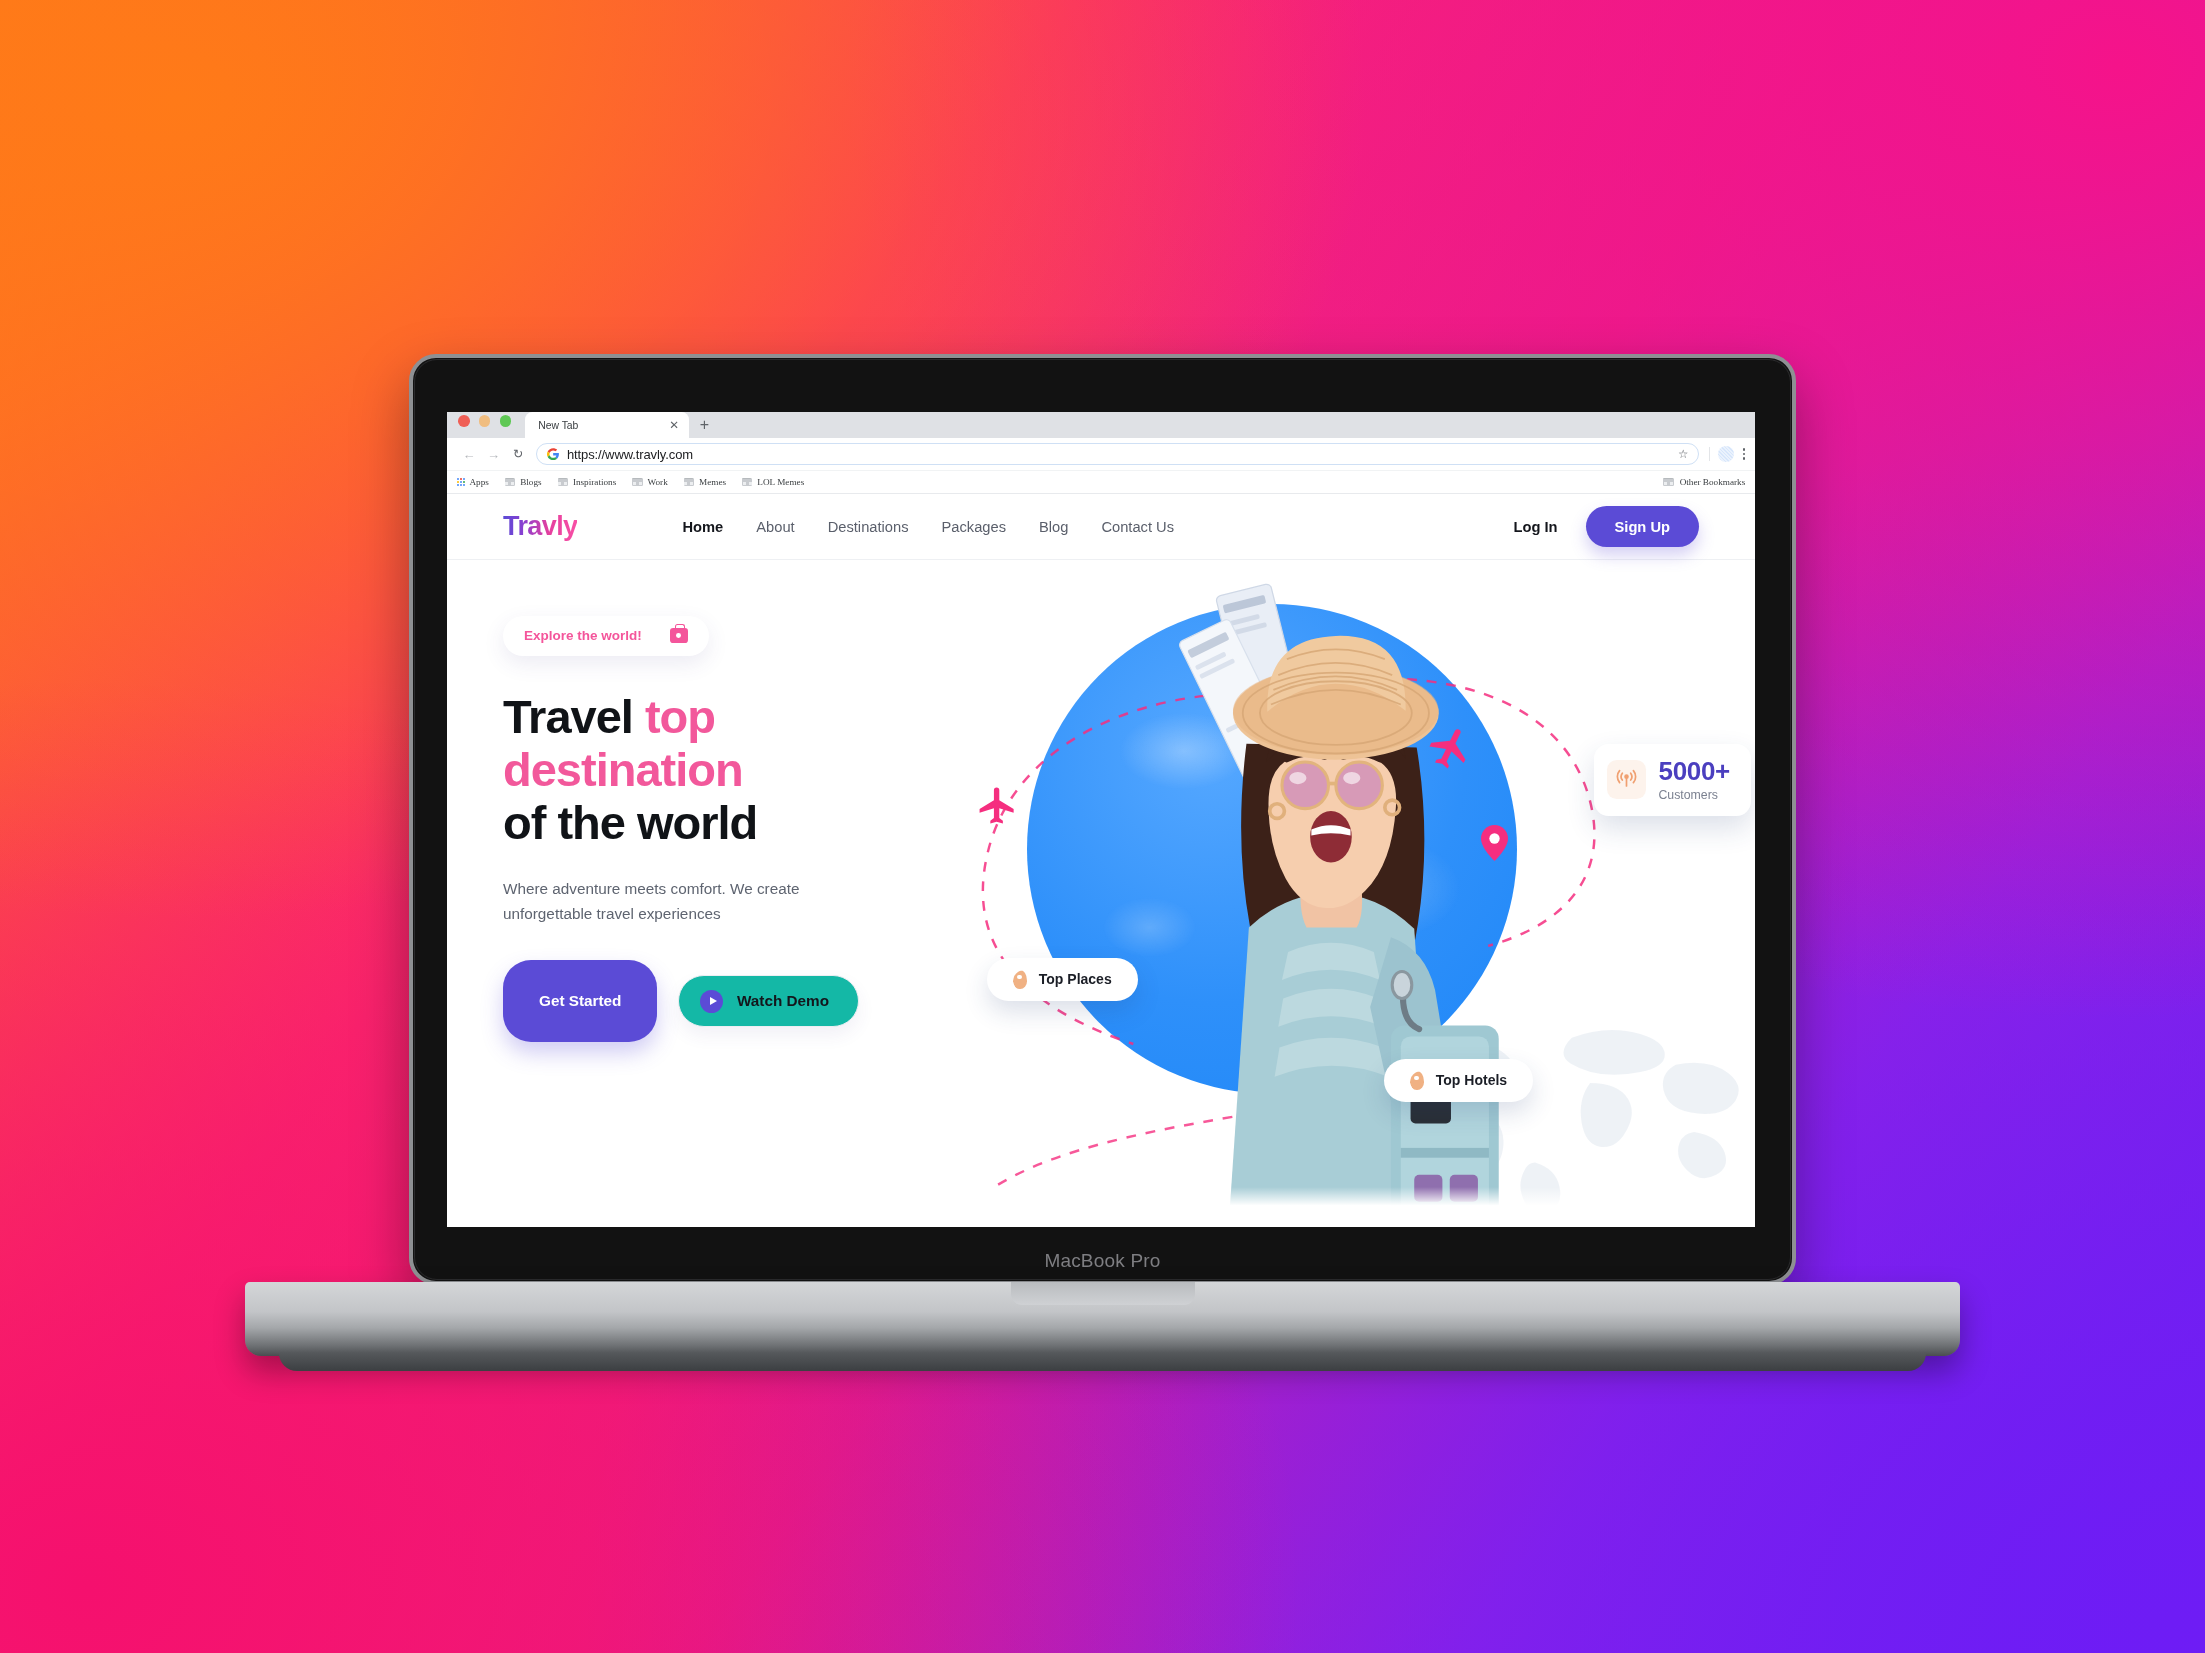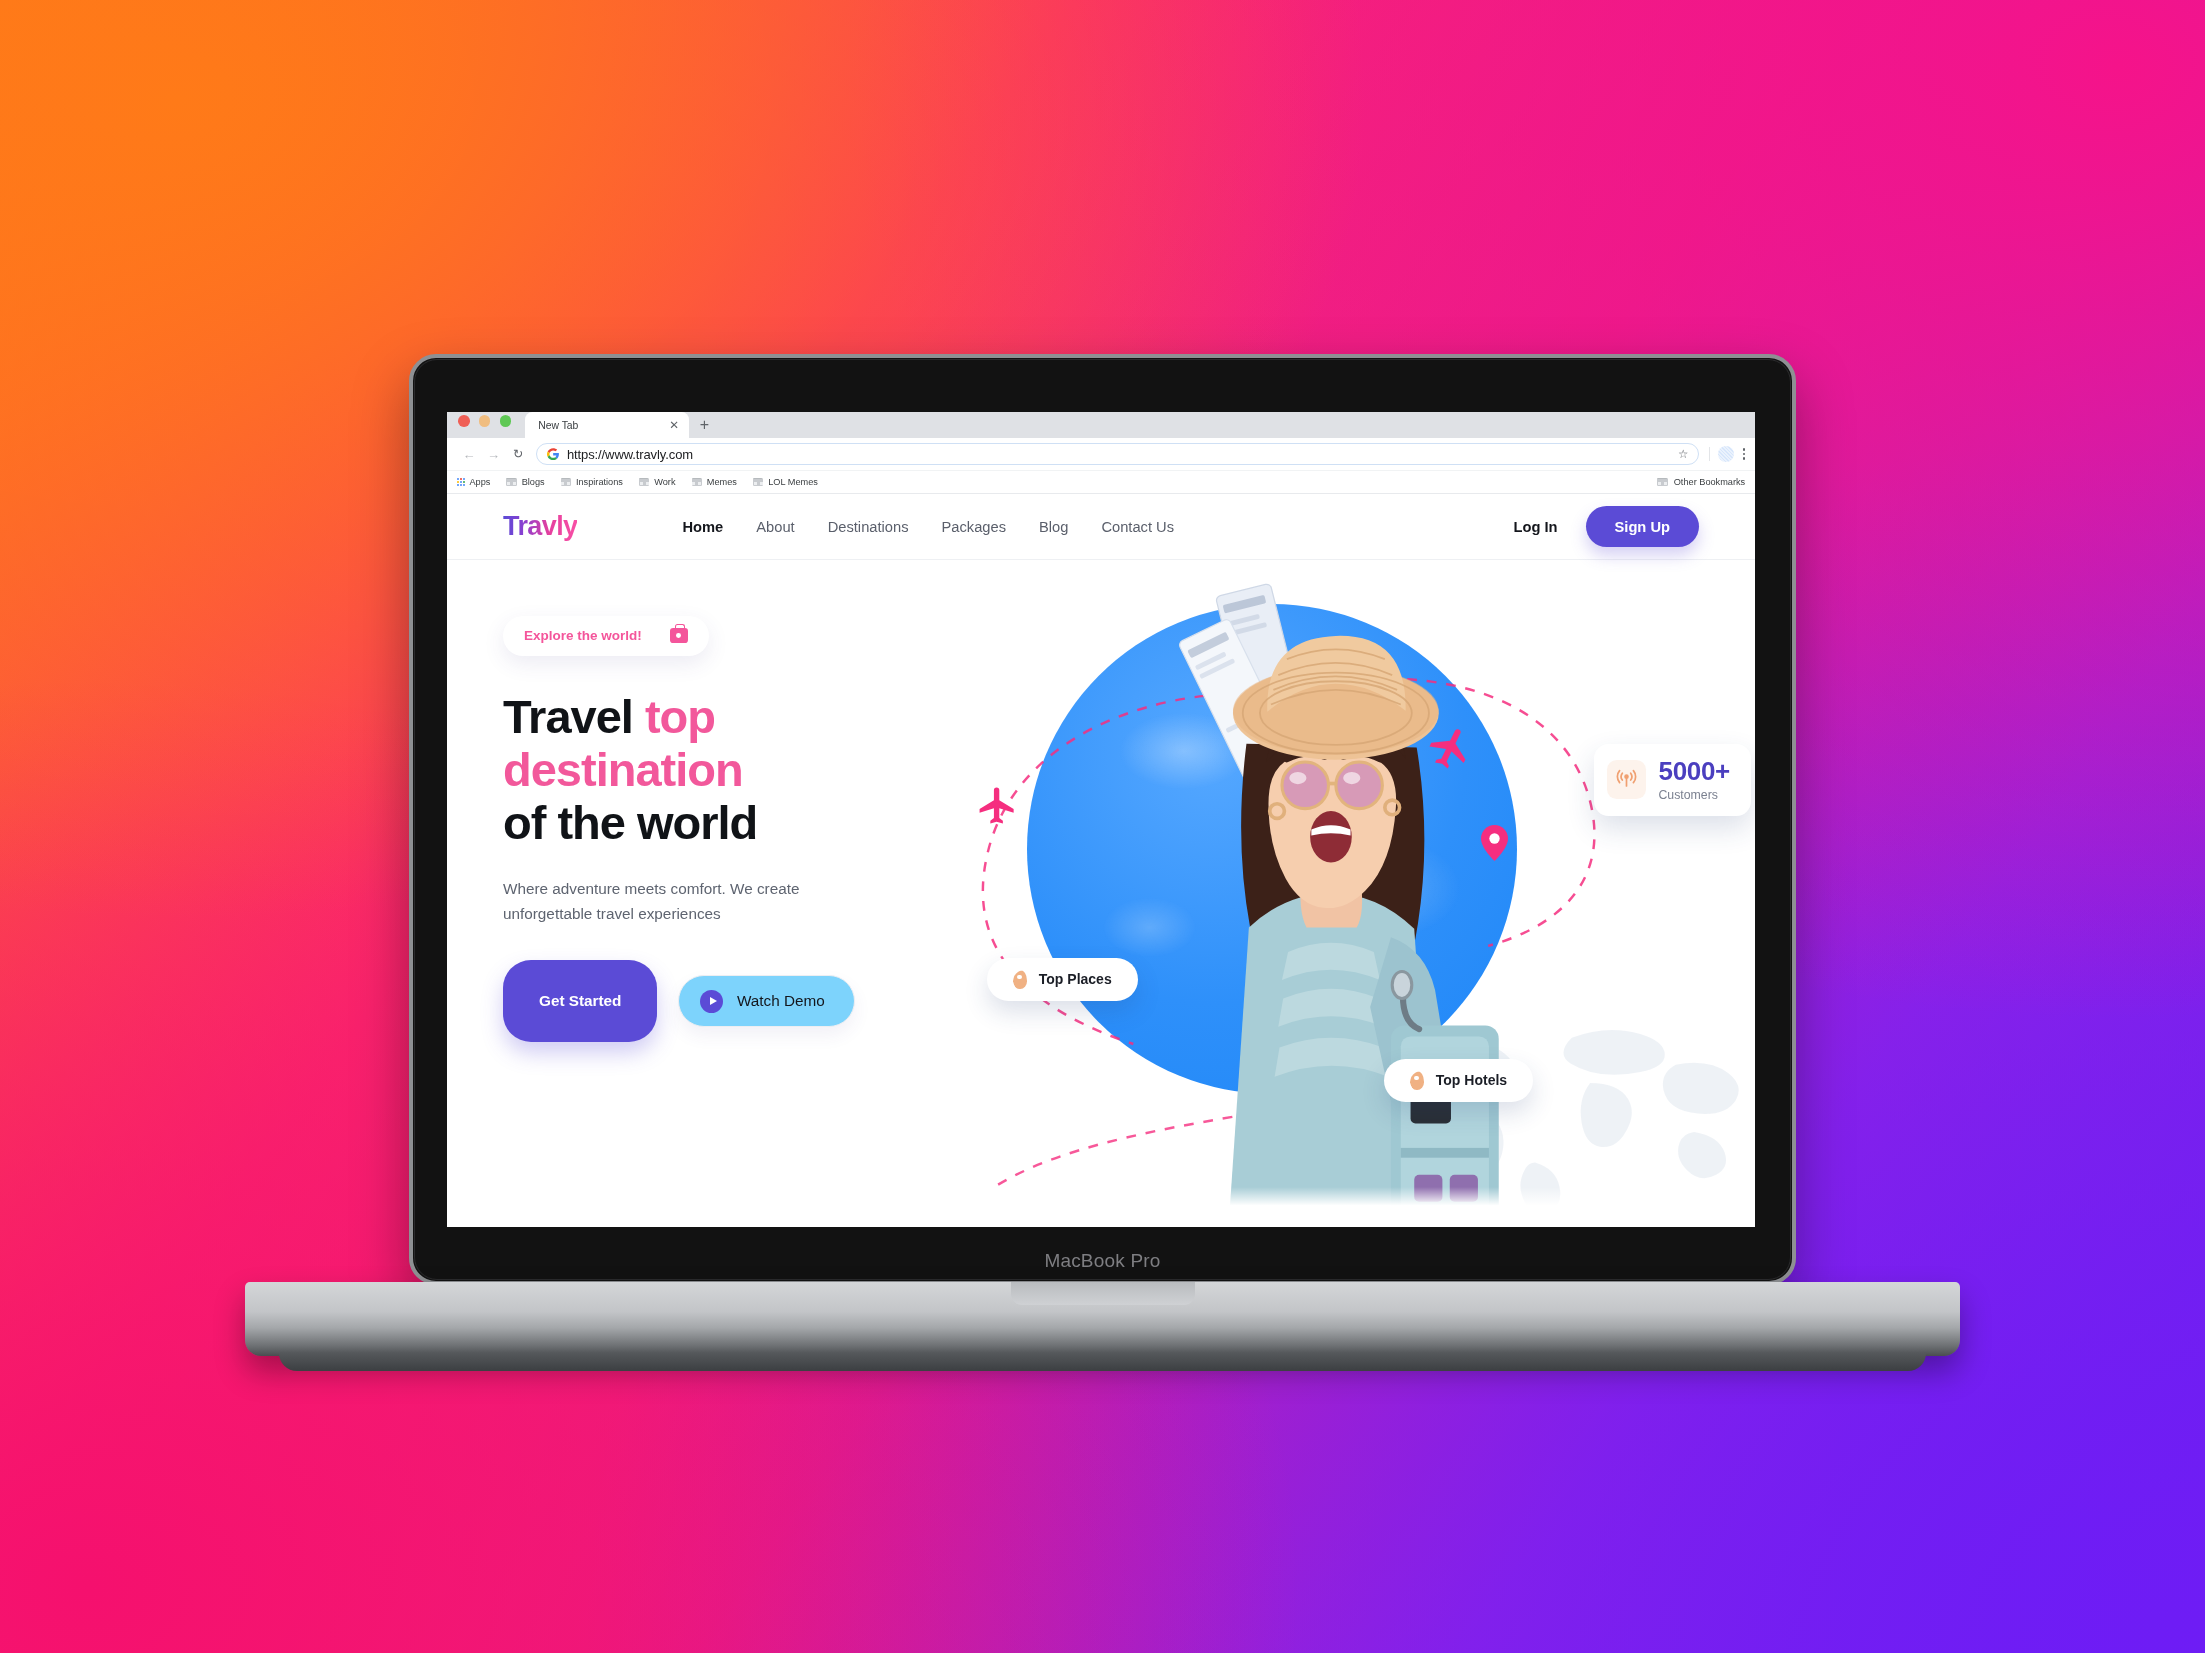--- a/index.html
+++ b/index.html
@@ -117,21 +117,21 @@
   .kebab { display:flex;flex-direction:column;gap:1.8px;align-items:center; }
   .kebab i { width:2.5px;height:2.5px;border-radius:50%;background:#5f6368;display:block; }
 
   .bookmarks {
     height: 23px; background:#fff;
     display:flex; align-items:center; gap:0;
     padding: 0 9.8px;
     border-bottom: 0.6px solid #e8eaed;
     font-size:9.2px; color:#3c4043;
   }
-  .bm { display:flex;align-items:center;gap:4.9px;margin-right:16px; white-space:nowrap;}
+  .bm { display:flex;align-items:center;gap:4.9px;margin-right:16px; white-space:nowrap;font-family:Liberation Serif, serif;}
   .bm.last { margin-right:0; }
   .folder {
     width:10.4px;height:8px;border-radius:1.2px 1.8px 1.2px 1.2px;
     background:#c8cbcf;
     border-top:1.8px solid #b6babd;
     position:relative; flex:none;
   }
   .folder:after{content:"";position:absolute;left:0.6px;right:0.6px;bottom:0.6px;height:3.1px;
     background:repeating-linear-gradient(90deg,#eceef0,#eceef0 0.6px,#c8cbcf 0.6px,#c8cbcf 1.2px);}
   .apps-grid { display:grid;grid-template-columns:repeat(3,1.8px);grid-template-rows:repeat(3,1.8px);gap:1.2px;flex:none;}
@@ -187,22 +187,22 @@
   h1.headline .pink { color:#F2589B; }
   .sub { margin-top: 28px; font-size:15.3px; line-height:1.62; color:#5e6470; max-width:331px; }
   .cta { margin-top: 34px; display:flex; align-items:center; gap:21px; }
   .btn-primary{
     background:#5B4BD6;color:#fff;border:none;border-radius:28px;
     padding:32px 36px;font-size:15.3px;font-weight:600;
     box-shadow:0 11px 21px rgba(91,75,214,.28);
     text-align:right;
   }
   .btn-ghost{
-    background:#7dd3fc;border:0.6px solid #eceef2;border-radius:28px;
-    padding:13.5px 29px 13.5px 21px;font-size:15.3px;font-weight:400;color:#14161c;
+    background:#14b8a6;border:0.6px solid #eceef2;border-radius:28px;
+    padding:13.5px 29px 13.5px 21px;font-size:15.3px;font-weight:700;color:#14161c;
     display:flex;align-items:center;gap:13.5px;
     box-shadow:0 8.6px 18.4px rgba(70,60,140,.07);
   }
   .play{ width:23px;height:23px;border-radius:50%;background:#5B4BD6;position:relative;flex:none;}
   .play:after{content:"";position:absolute;left:9.2px;top:6.7px;
     border-left:7.4px solid #fff;border-top:4.9px solid transparent;border-bottom:4.9px solid transparent;}
 
   
   .hero-right{ flex:1; position:relative; }
   .globe{

